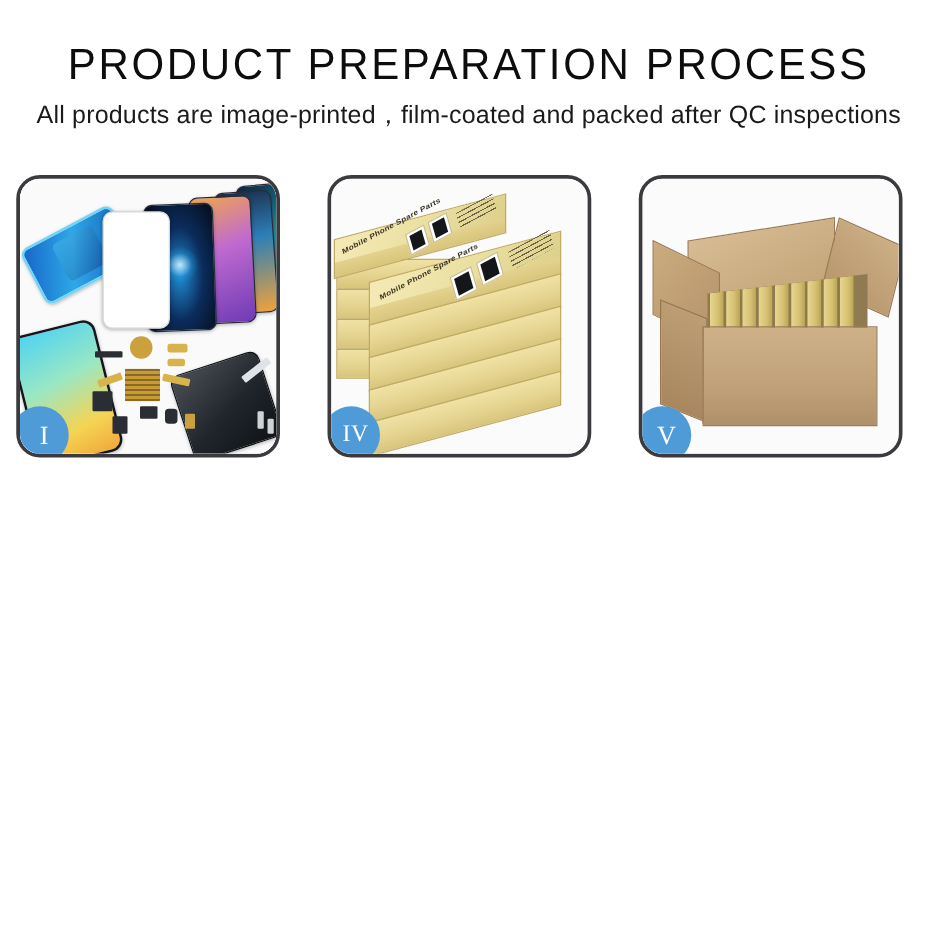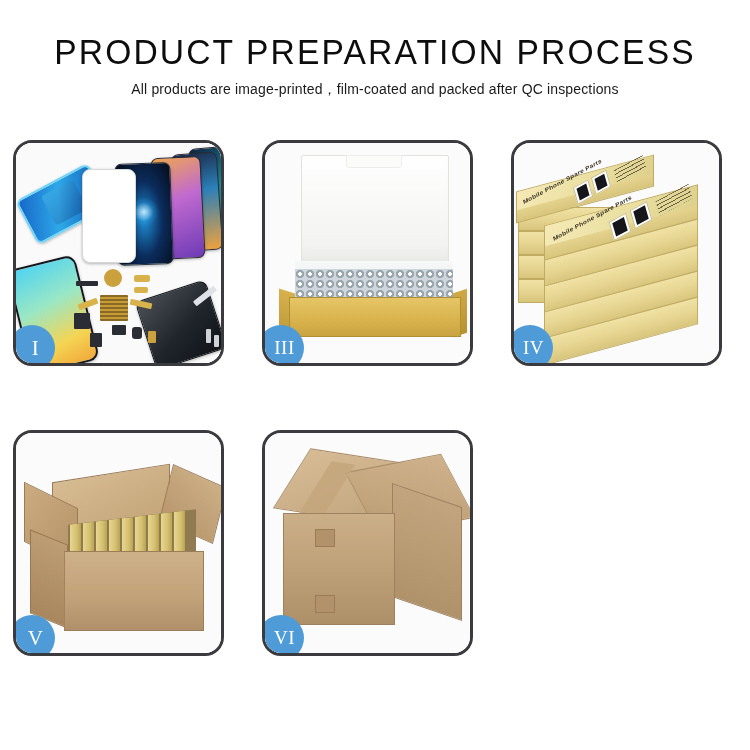--- a/index.html
+++ b/index.html
@@ -30,21 +30,21 @@
     font-weight: 400;
     letter-spacing: 2.2px;
     color: #0d0d0d;
     line-height: 1;
     margin: 0;
     transform: scaleX(0.96);
     white-space: nowrap;
   }
   .page-subtitle {
     font-family: "Liberation Sans", sans-serif;
-    font-size: 14px;
+    font-size: 20px;
     font-weight: 400;
     letter-spacing: 0.15px;
     color: #1a1a1a;
     margin: 13px 0 0 0;
     line-height: 1;
     white-space: nowrap;
   }
 
   
   .panel-grid {
@@ -376,31 +376,20 @@
       <div class="chip" style="left:74px;  top:190px; width:12px;  height:14px;"></div>
       <div class="chip gold" style="left:132px; top:188px; width:8px;   height:12px;"></div>
       <div class="chip" style="left:190px; top:186px; width:5px;   height:14px; background:#cfd3d8;"></div>
       <div class="chip" style="left:198px; top:192px; width:5px;   height:12px; background:#cfd3d8;"></div>
       <div class="chip" style="left:176px; top:150px; width:26px;  height:6px; background:#dfe3e7; transform:rotate(-38deg);"></div>
     </div>
     <div class="badge">I</div>
   </div>
 
 
-  <div class="panel">
-    <div class="panel-photo">
-      <div class="mail-lid"></div>
-      <div class="mail-foam"></div>
-      <div class="mail-inner"></div>
-      <div class="mail-base-left"></div>
-      <div class="mail-base-right"></div>
-      <div class="mail-base-front"></div>
-    </div>
-    <div class="badge wide">III</div>
-  </div>
 
   <div class="panel">
     <div class="panel-photo">
       <div class="stack">
 
         <div class="sbox" style="left:4px;  top:136px; width:104px; height:22px;"></div>
         <div class="sbox" style="left:4px;  top:112px; width:104px; height:22px;"></div>
         <div class="sbox" style="left:4px;  top:88px;  width:104px; height:22px;"></div>
         <div class="sbox" style="left:4px;  top:64px;  width:104px; height:22px;"></div>
 
@@ -453,26 +442,14 @@
           <b style="left:93px;"></b>
           <b style="left:106px;"></b>
       </div>
       <div class="v-body-left"></div>
       <div class="v-body-front"></div>
       <div class="v-seam"></div>
     </div>
     <div class="badge">V</div>
   </div>
 
-  <div class="panel">
-    <div class="panel-photo">
-      <div class="c-top"></div>
-      <div class="c-top2"></div>
-      <div class="c-tape"></div>
-      <div class="c-side"></div>
-      <div class="c-front"></div>
-      <div class="c-tab" style="left:50px; top:96px;  width:18px; height:16px;"></div>
-      <div class="c-tab" style="left:50px; top:162px; width:18px; height:16px;"></div>
-    </div>
-    <div class="badge wide">VI</div>
-  </div>
 
 </div>
 
 </body></html>

